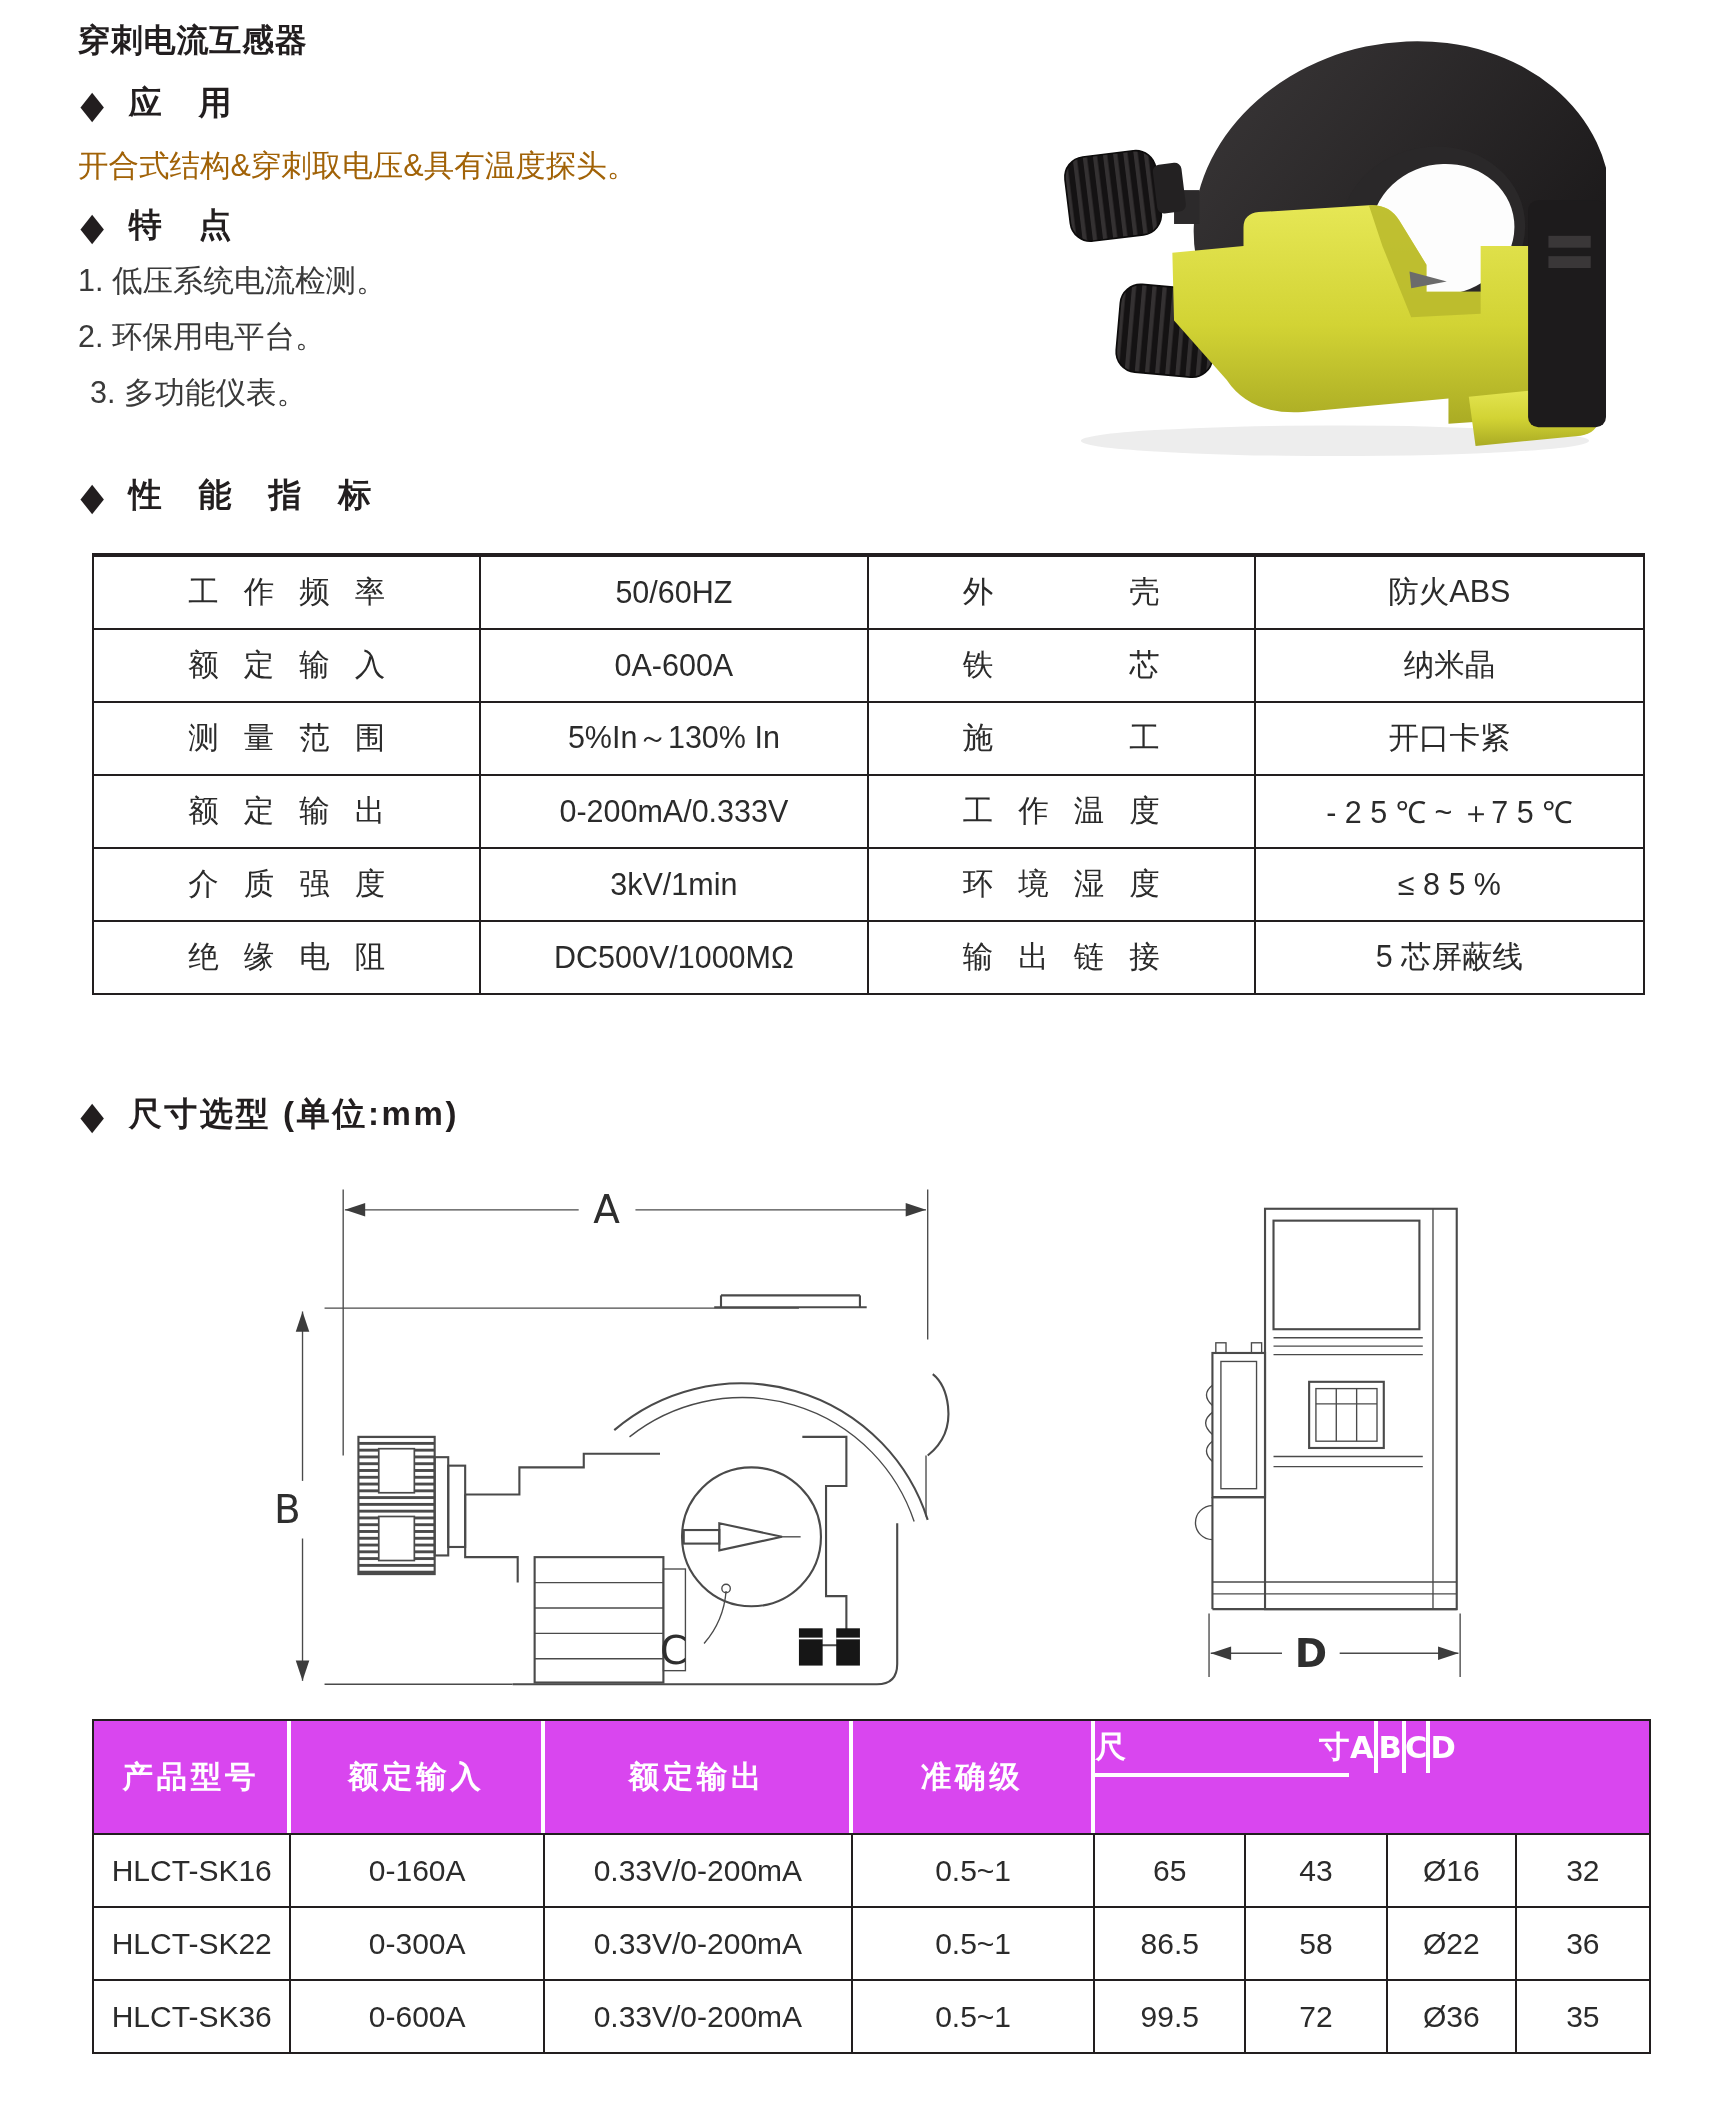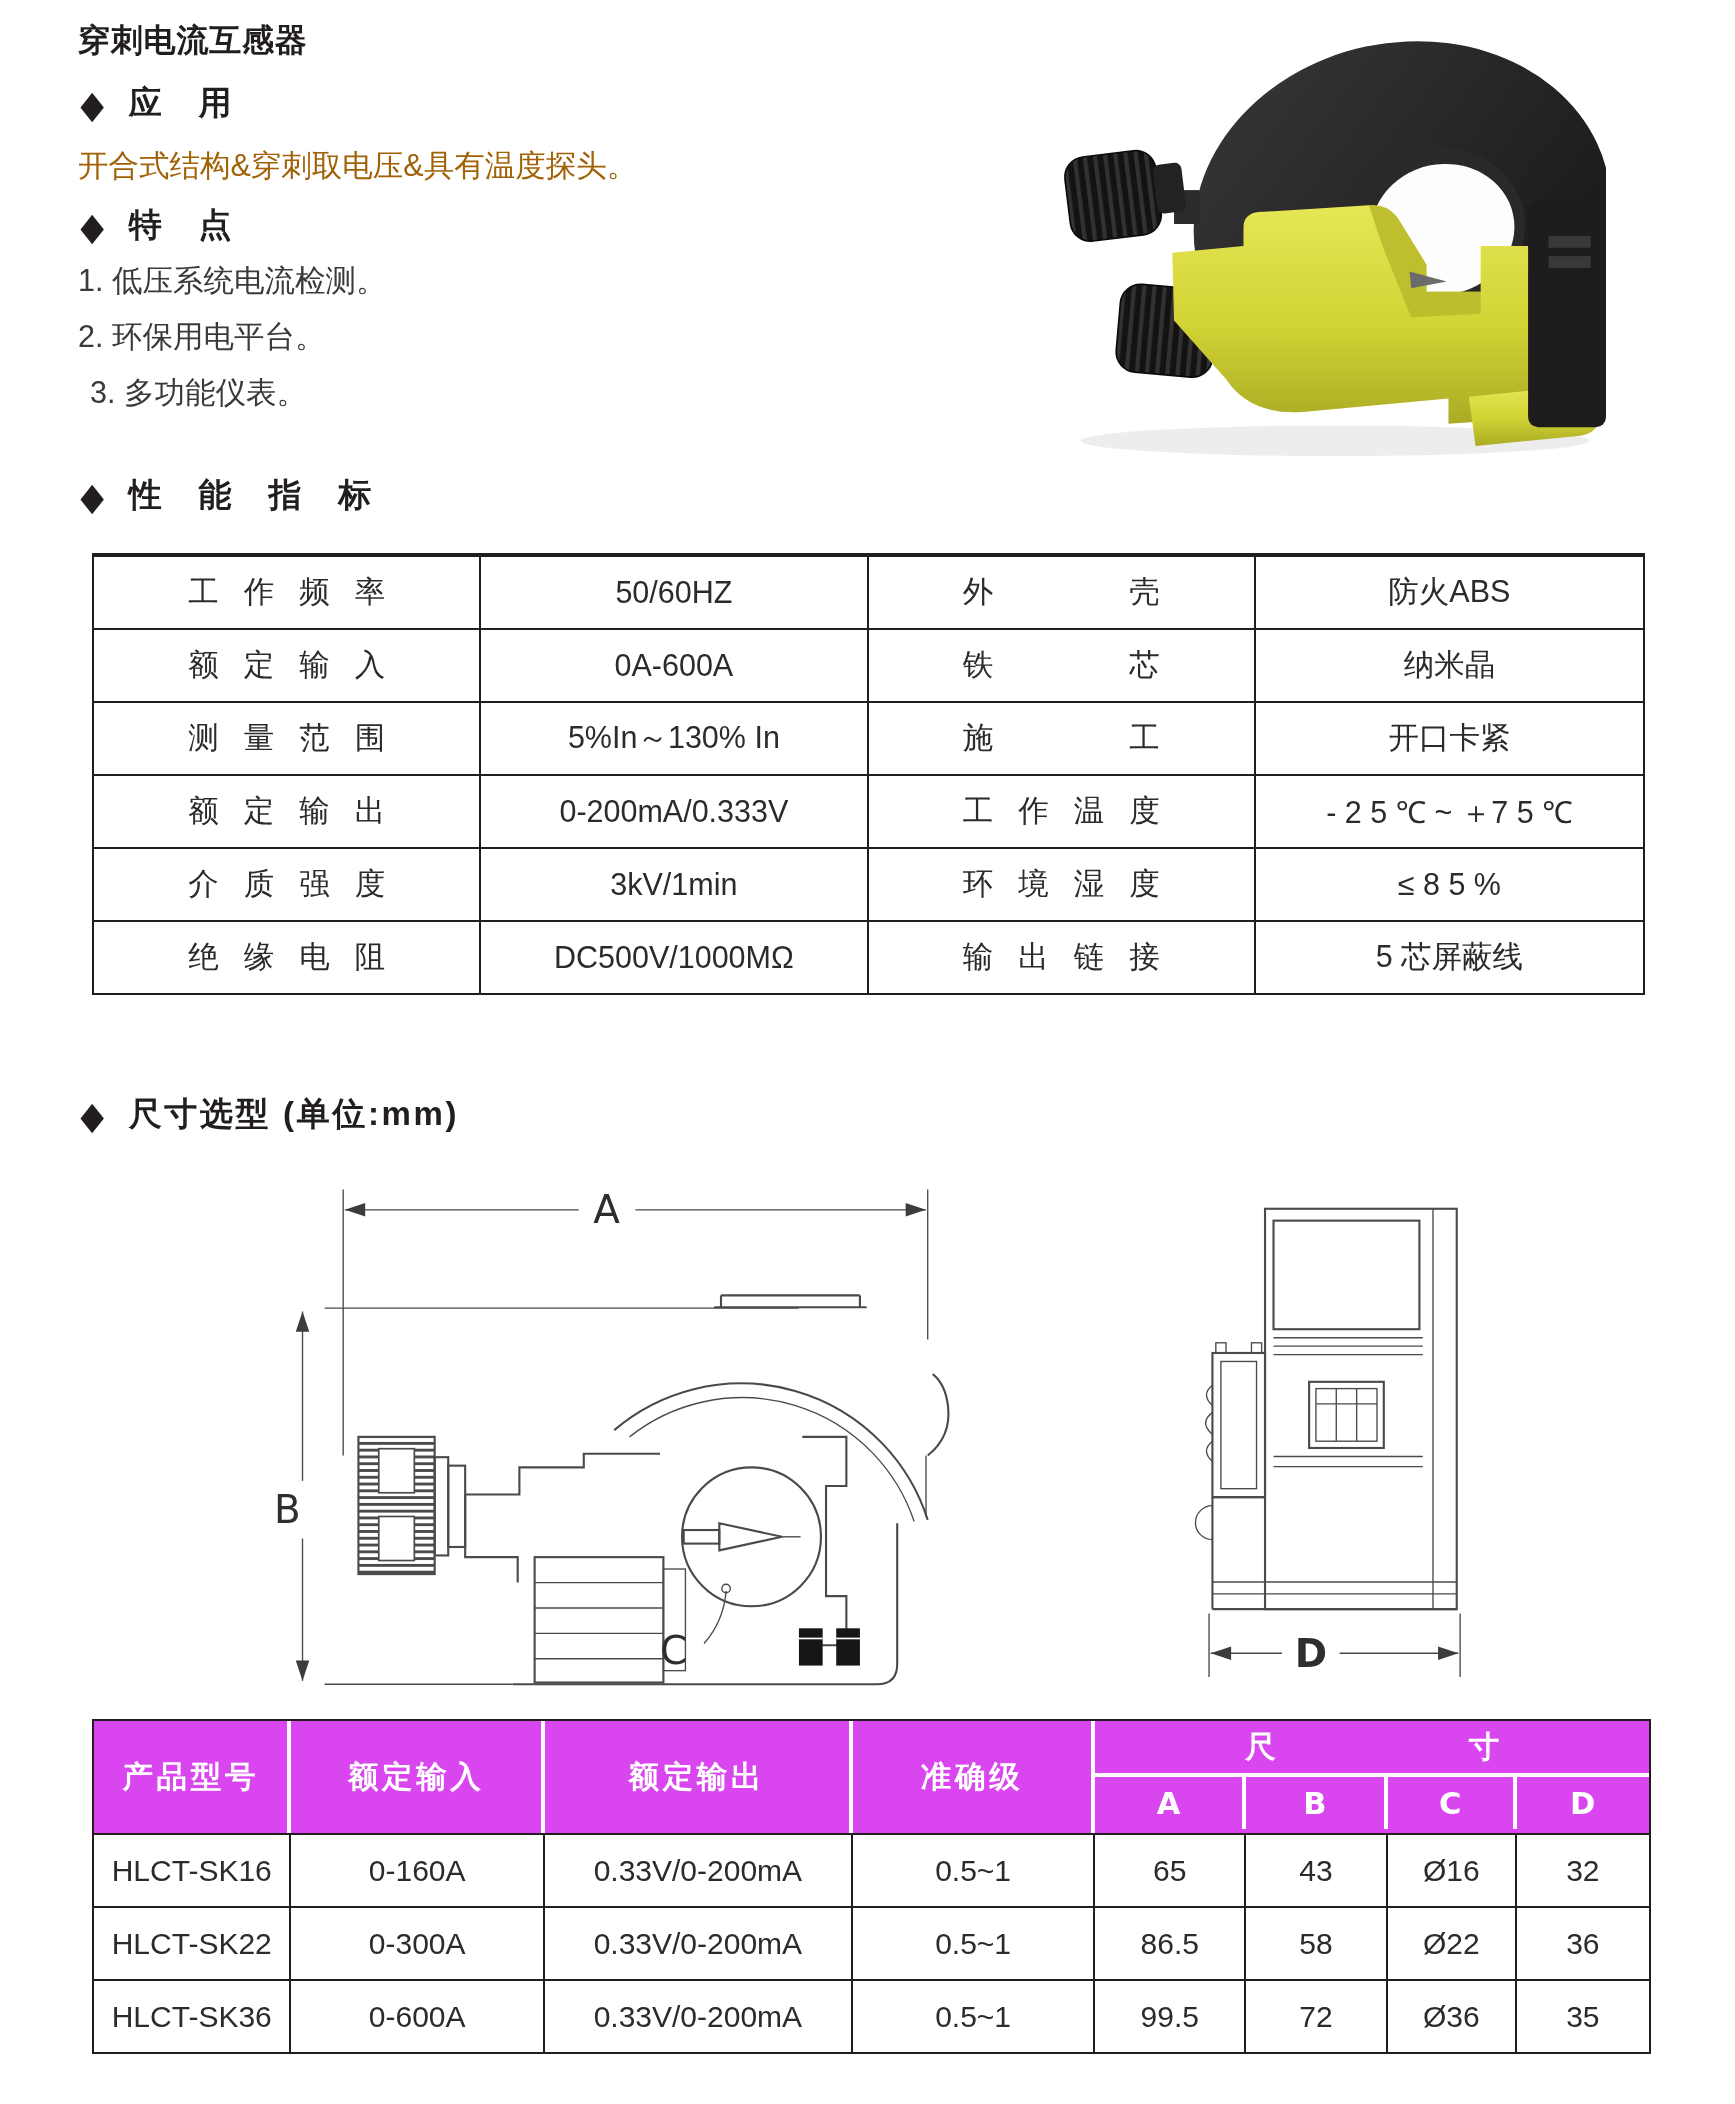--- a/index.html
+++ b/index.html
@@ -39,21 +39,21 @@
   .drw-fill { fill:#161616; stroke:none; }
   .dimlab { font-family:"DejaVu Sans", sans-serif; font-size:46px; fill:#2e2e2e; }
   .dimlab.bold { font-weight:bold; }
   .arrow { fill:#3c3c3c; stroke:none; }
 
   
   .model-table { position:absolute; left:92px; top:1719px; width:1559px; border:2.5px solid #221e1f; }
   .mt-head { display:flex; background:#d946ef; color:#fff; }
   .mt-h { height:112px; display:flex; align-items:center; justify-content:center;
           font-weight:bold; font-size:30.5px; letter-spacing:.12em; border-right:4.2px solid #fff; }
-  .mt-size { display:flex; flex-direction:column; }
+  .mt-size { display:flex; flex-direction:row; }
   .mt-size-title { height:56px; display:flex; align-items:center; justify-content:center;
           font-weight:bold; font-size:30.5px; border-bottom:4.2px solid #fff; }
   .mt-size-title .spread2 { display:inline-block; width:254px; text-align:justify; text-align-last:justify; }
   .mt-size-cols { display:flex; height:52px; }
   .mt-sh { display:flex; align-items:center; justify-content:center; font-weight:bold; font-size:30.5px;
            font-family:"DejaVu Sans", sans-serif; border-right:4.2px solid #fff; }
   .mt-sh.last, .mt-h.lastcol { border-right:none; }
   .mt-row { display:flex; border-top:2.5px solid #221e1f; }
   .mt-c { height:71px; display:flex; align-items:center; justify-content:center; font-size:30px;
           color:#2b2b2b; border-right:2.5px solid #221e1f; }

